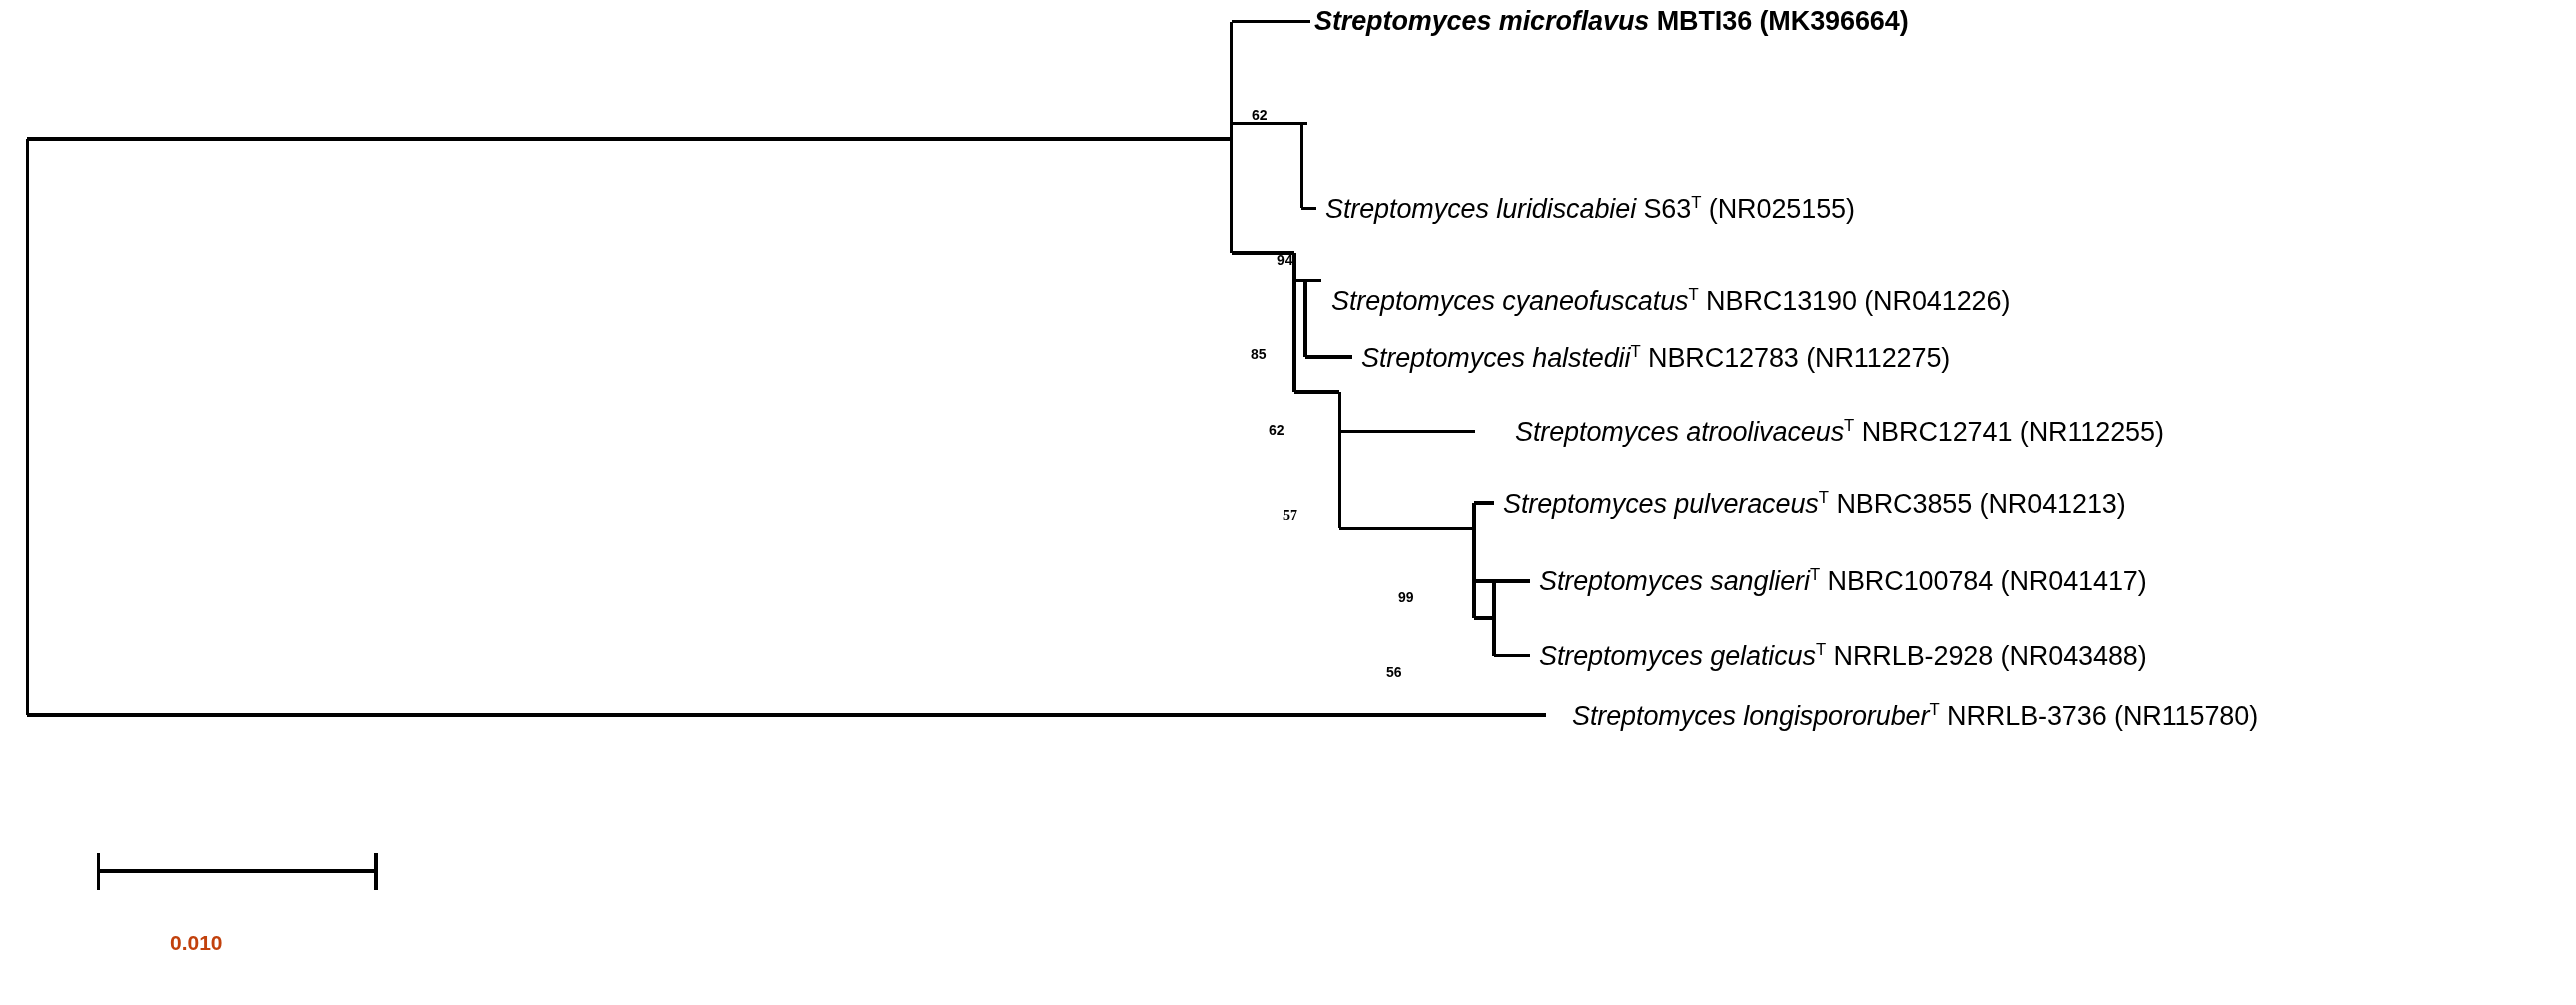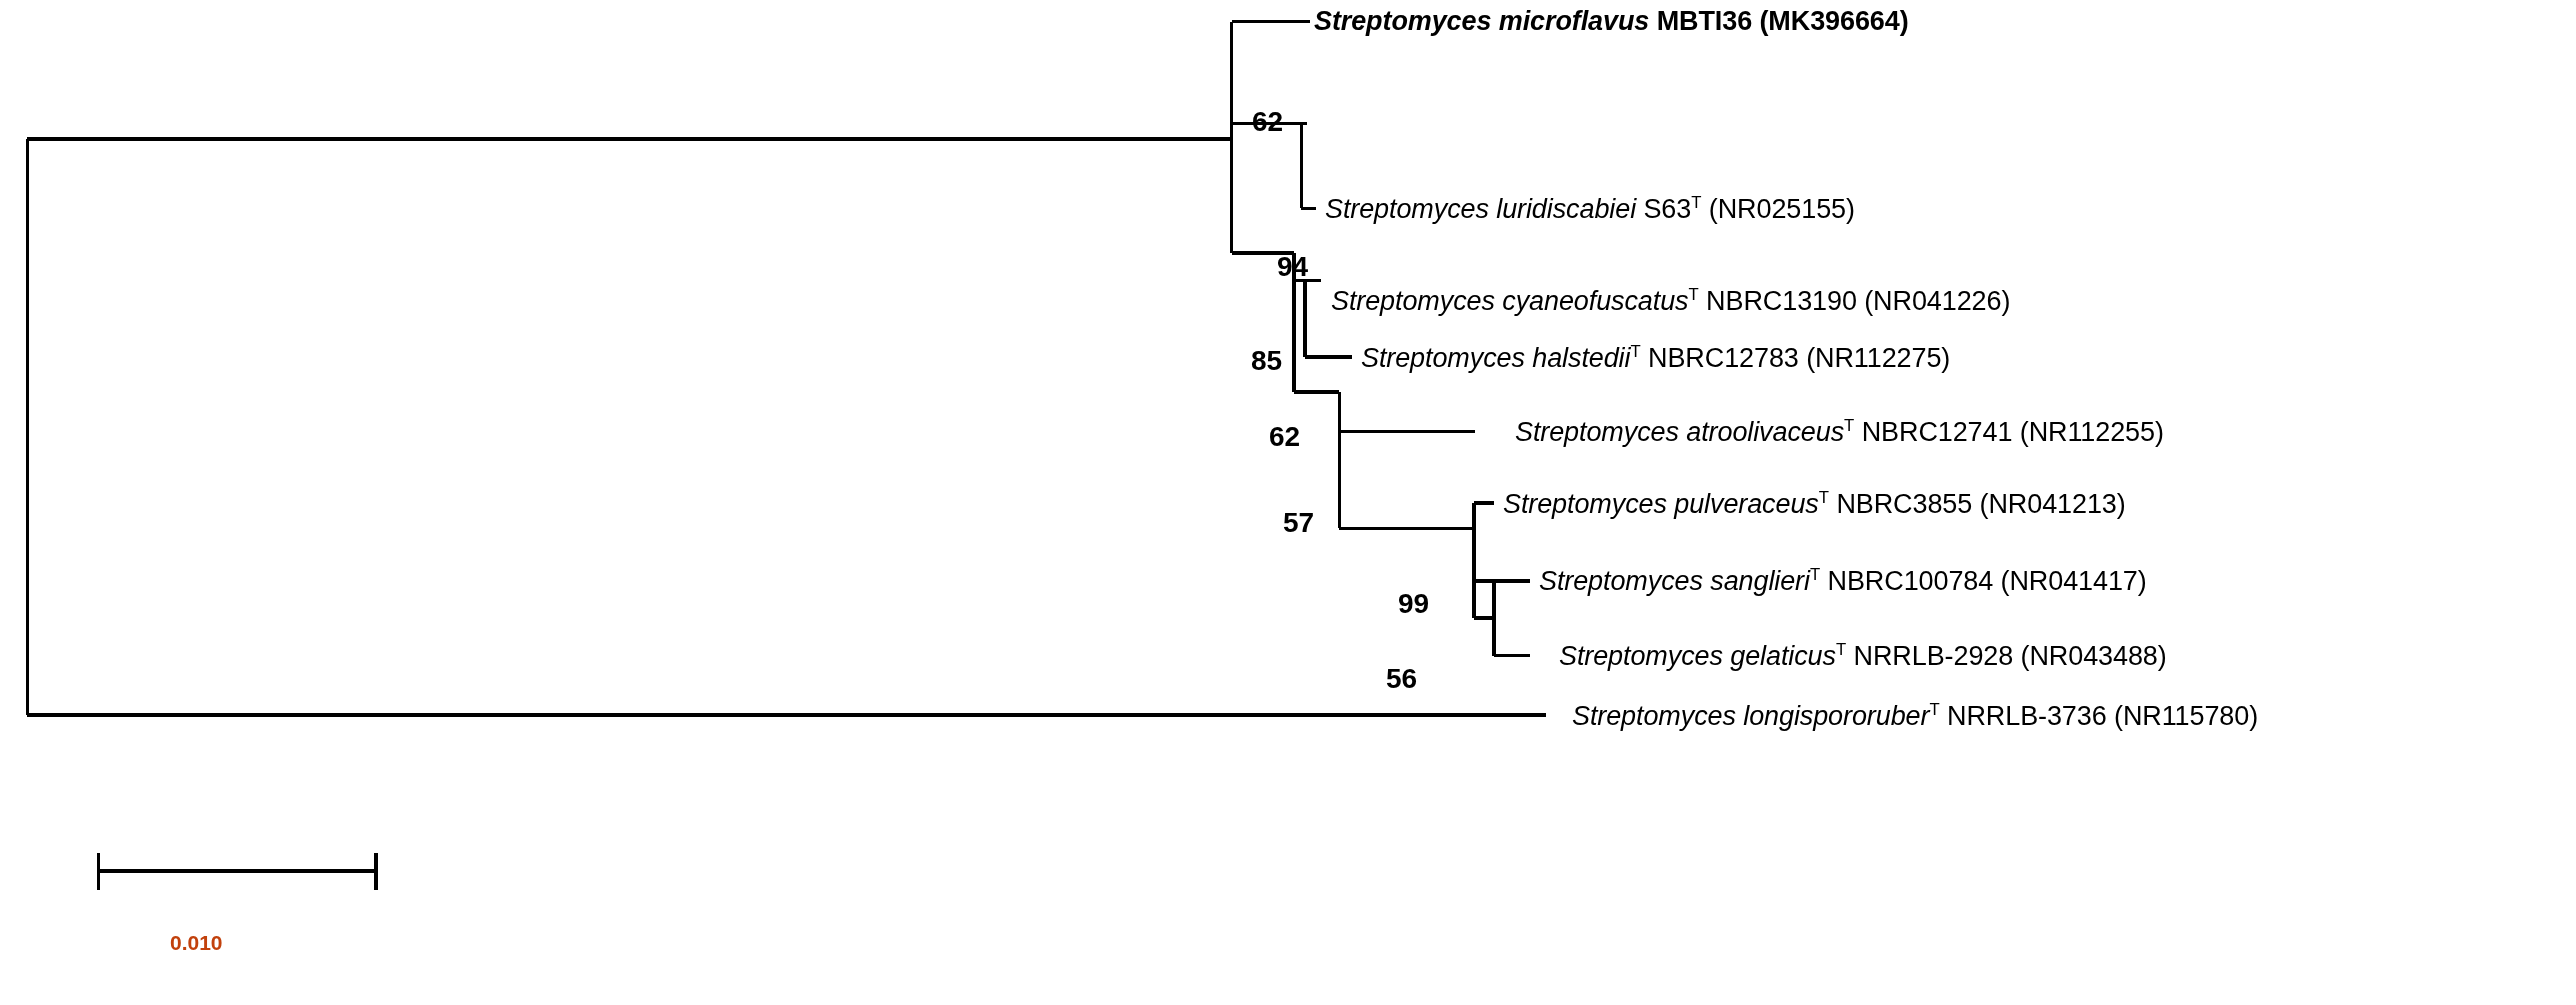--- a/index.html
+++ b/index.html
@@ -28,21 +28,21 @@
   .taxon-label.highlight .strain{font-style:normal;font-weight:bold;}
   .sup-T{
     font-size:0.62em;
     vertical-align:super;
     font-style:normal;
     font-weight:normal;
     letter-spacing:0;
   }
   .bootstrap-label{
     position:absolute;
-    font-size:28px;
+    font-size:14px;
     font-weight:bold;
     line-height:1;
     color:#000;
     white-space:nowrap;
   }
   .scale-caption{
     position:absolute;
     font-size:21px;
     font-weight:bold;
     line-height:1;
@@ -126,32 +126,32 @@
   </div>
 
   <div class="taxon-label" style="left:1503px; top:490px;">
     <span class="genus-species">Streptomyces pulveraceus</span><span class="sup-T">T</span><span class="strain"> NBRC3855 (NR041213)</span>
   </div>
 
   <div class="taxon-label" style="left:1539px; top:567px;">
     <span class="genus-species">Streptomyces sanglieri</span><span class="sup-T">T</span><span class="strain"> NBRC100784 (NR041417)</span>
   </div>
 
-  <div class="taxon-label" style="left:1539px; top:642px;margin-left:20px;">
+  <div class="taxon-label" style="left:1539px; top:642px;">
     <span class="genus-species">Streptomyces gelaticus</span><span class="sup-T">T</span><span class="strain"> NRRLB-2928 (NR043488)</span>
   </div>
 
   <div class="taxon-label" style="left:1556px; top:702px;margin-left:16px;">
     <span class="genus-species">Streptomyces longispororuber</span><span class="sup-T">T</span><span class="strain"> NRRLB-3736 (NR115780)</span>
   </div>
 
   <div class="bootstrap-label" style="left:1252px; top:108px;">62</div>
   <div class="bootstrap-label" style="left:1249px; top:253px;margin-left:28px;">94</div>
   <div class="bootstrap-label" style="left:1251px; top:347px;">85</div>
   <div class="bootstrap-label" style="left:1269px; top:423px;">62</div>
-  <div class="bootstrap-label" style="left:1283px; top:509px;">57</div>
+  <div class="bootstrap-label" style="left:1283px; top:509px;font-family:Liberation Serif, serif;">57</div>
   <div class="bootstrap-label" style="left:1398px; top:590px;">99</div>
   <div class="bootstrap-label" style="left:1386px; top:665px;">56</div>
 
   <div class="scale-caption" style="left:170px; top:932px;">0.010</div>
 
 </div>
 
 
 </body></html>

